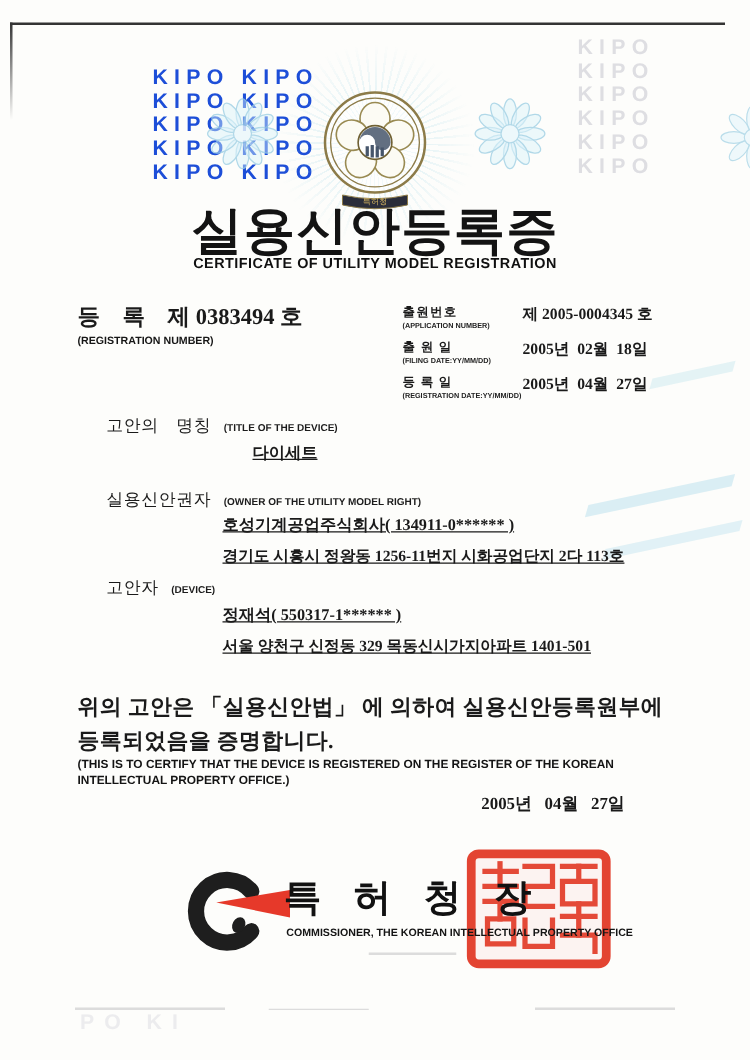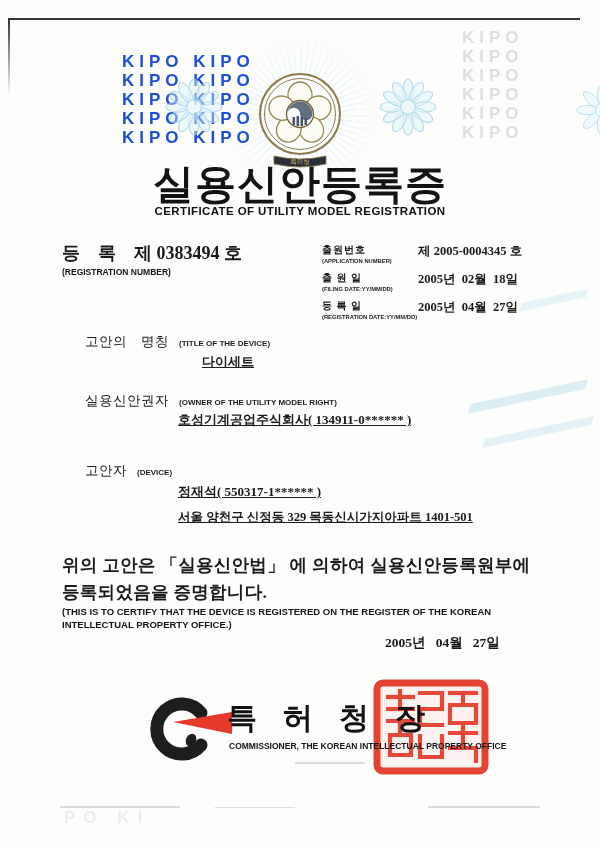--- a/index.html
+++ b/index.html
@@ -282,20 +282,21 @@
     <span class="fld-ko">고안의　명칭</span>
     <span class="fld-en">(TITLE OF THE DEVICE)</span>
   </div>
   <div class="abs fld-val nowrap" style="left:202px;top:353px;">다이세트</div>
 
   <div class="abs nowrap" style="left:85px;top:391px;">
     <span class="fld-ko">실용신안권자</span>
     <span class="fld-en">(OWNER OF THE UTILITY MODEL RIGHT)</span>
   </div>
   <div class="abs fld-val nowrap" style="left:178px;top:411px;">호성기계공업주식회사( 134911-0****** )</div>
+  <div class="abs fld-val nowrap" style="left:178px;top:437px;font-size:12.5px;">경기도 시흥시 정왕동 1256-11번지 시화공업단지 2다 113호</div>
 
   <div class="abs nowrap" style="left:85px;top:461px;">
     <span class="fld-ko">고안자</span>
     <span class="fld-en">(DEVICE)</span>
   </div>
   <div class="abs fld-val nowrap" style="left:178px;top:483px;">정재석( 550317-1****** )</div>
   <div class="abs fld-val nowrap" style="left:178px;top:509px;font-size:12.5px;">서울 양천구 신정동 329 목동신시가지아파트 1401-501</div>
 
   <div class="abs cert-ko nowrap" style="left:62px;top:580px;">등록되었음을 증명합니다.</div>
   <div class="abs cert-ko nowrap" style="left:62px;top:553px;">위의 고안은 「실용신안법」 에 의하여 실용신안등록원부에</div>

